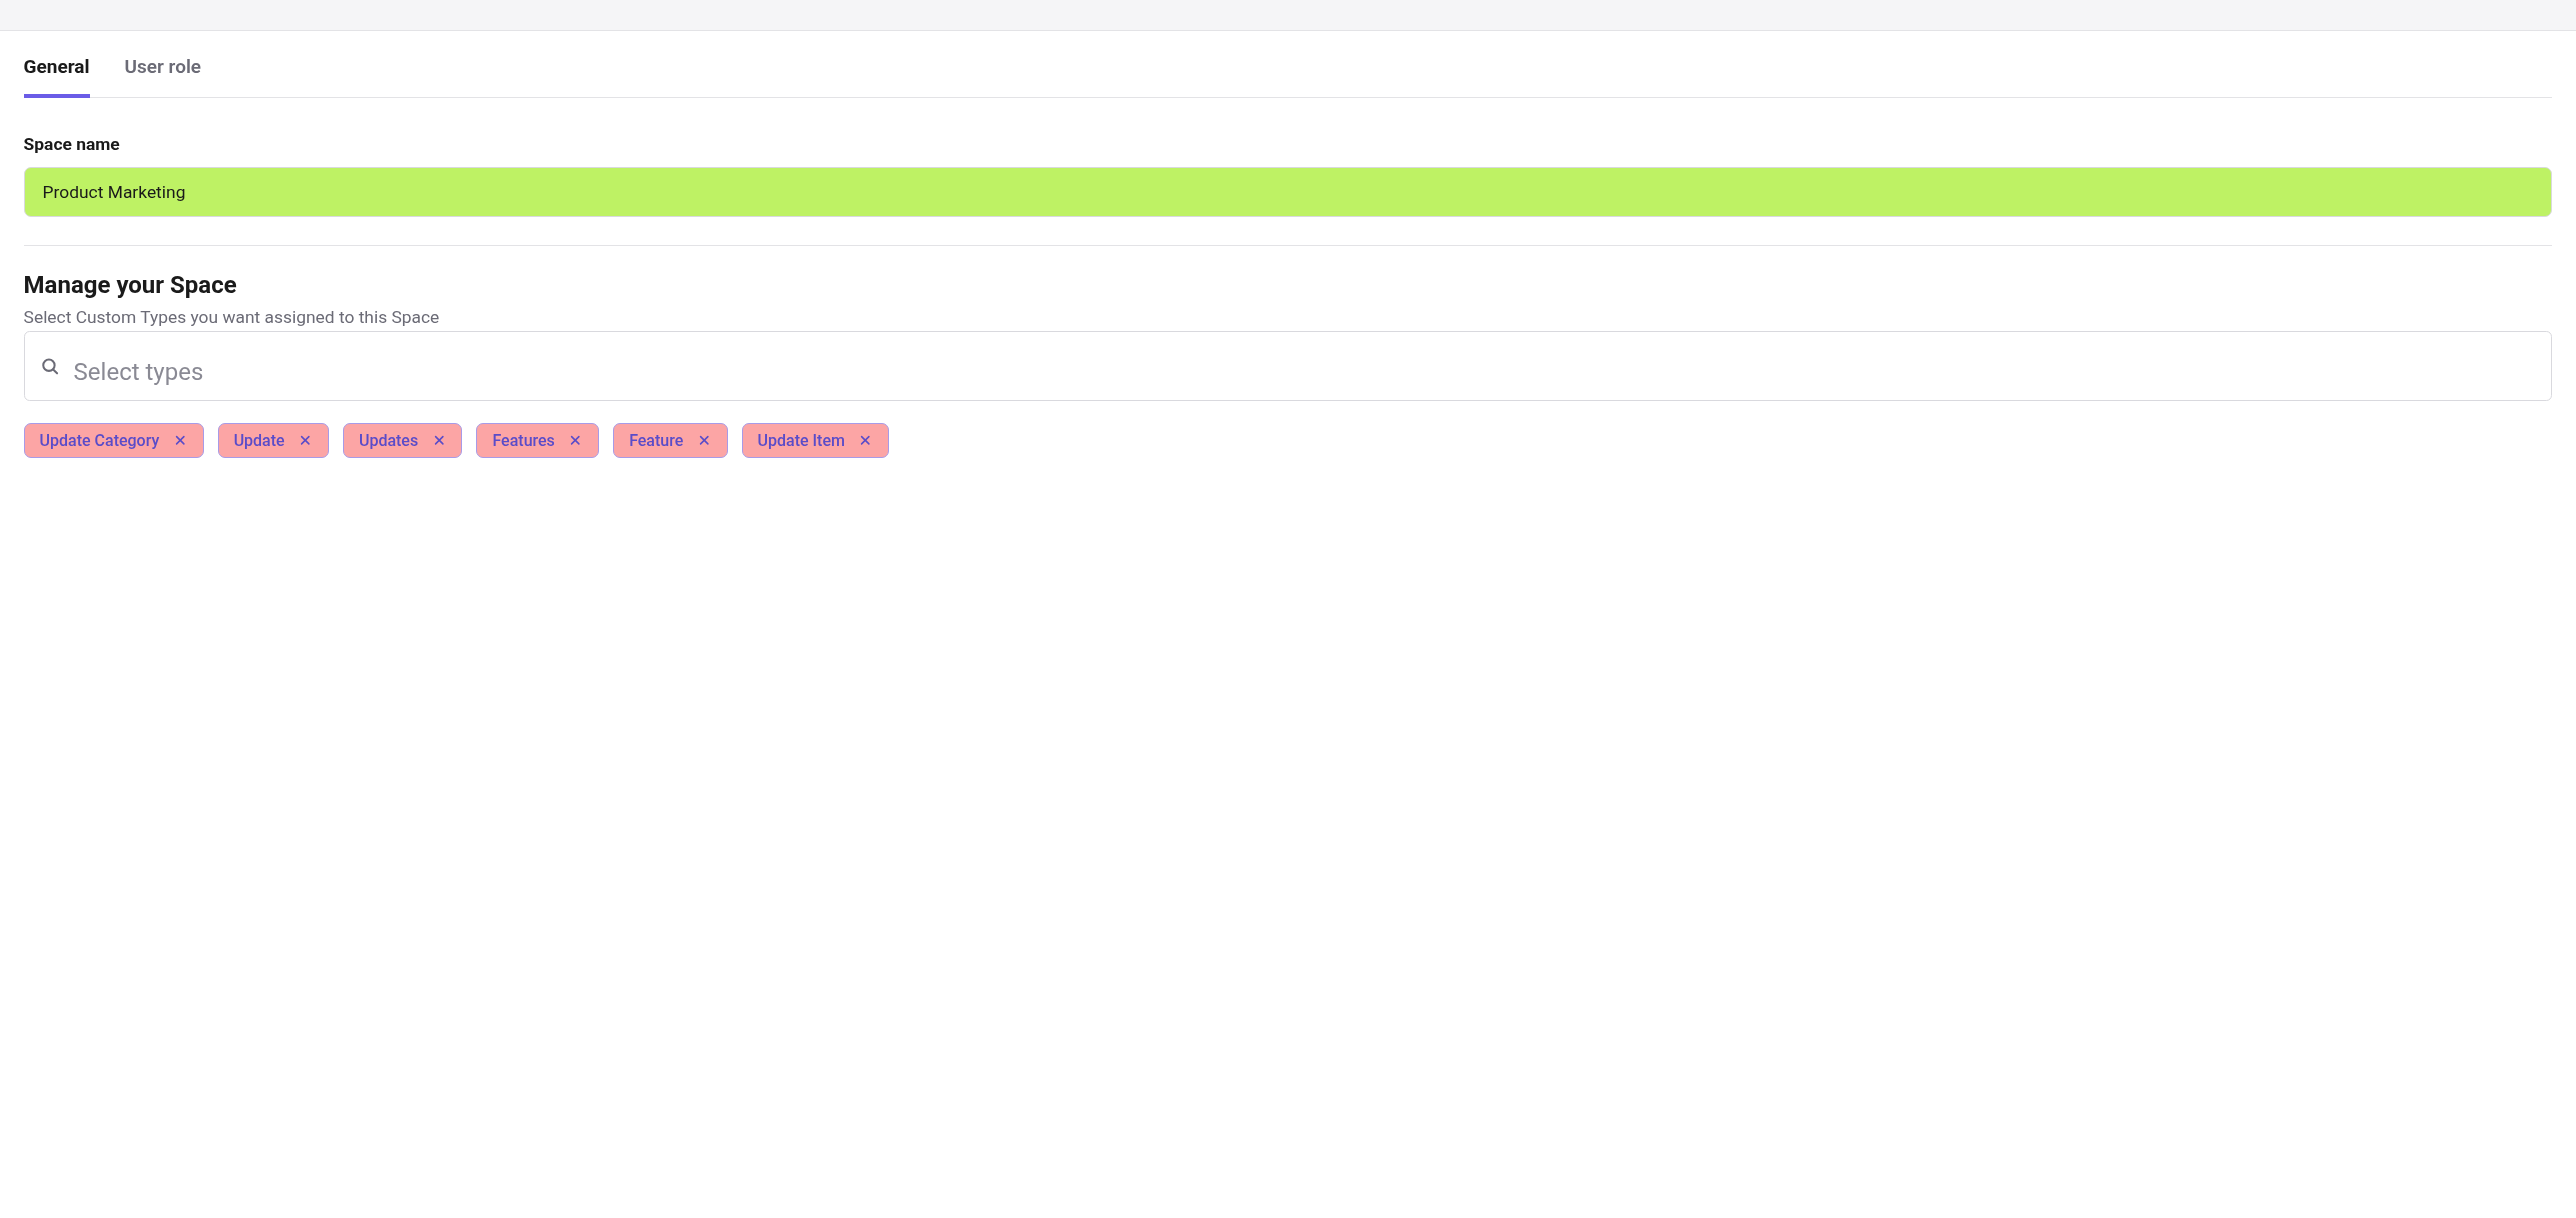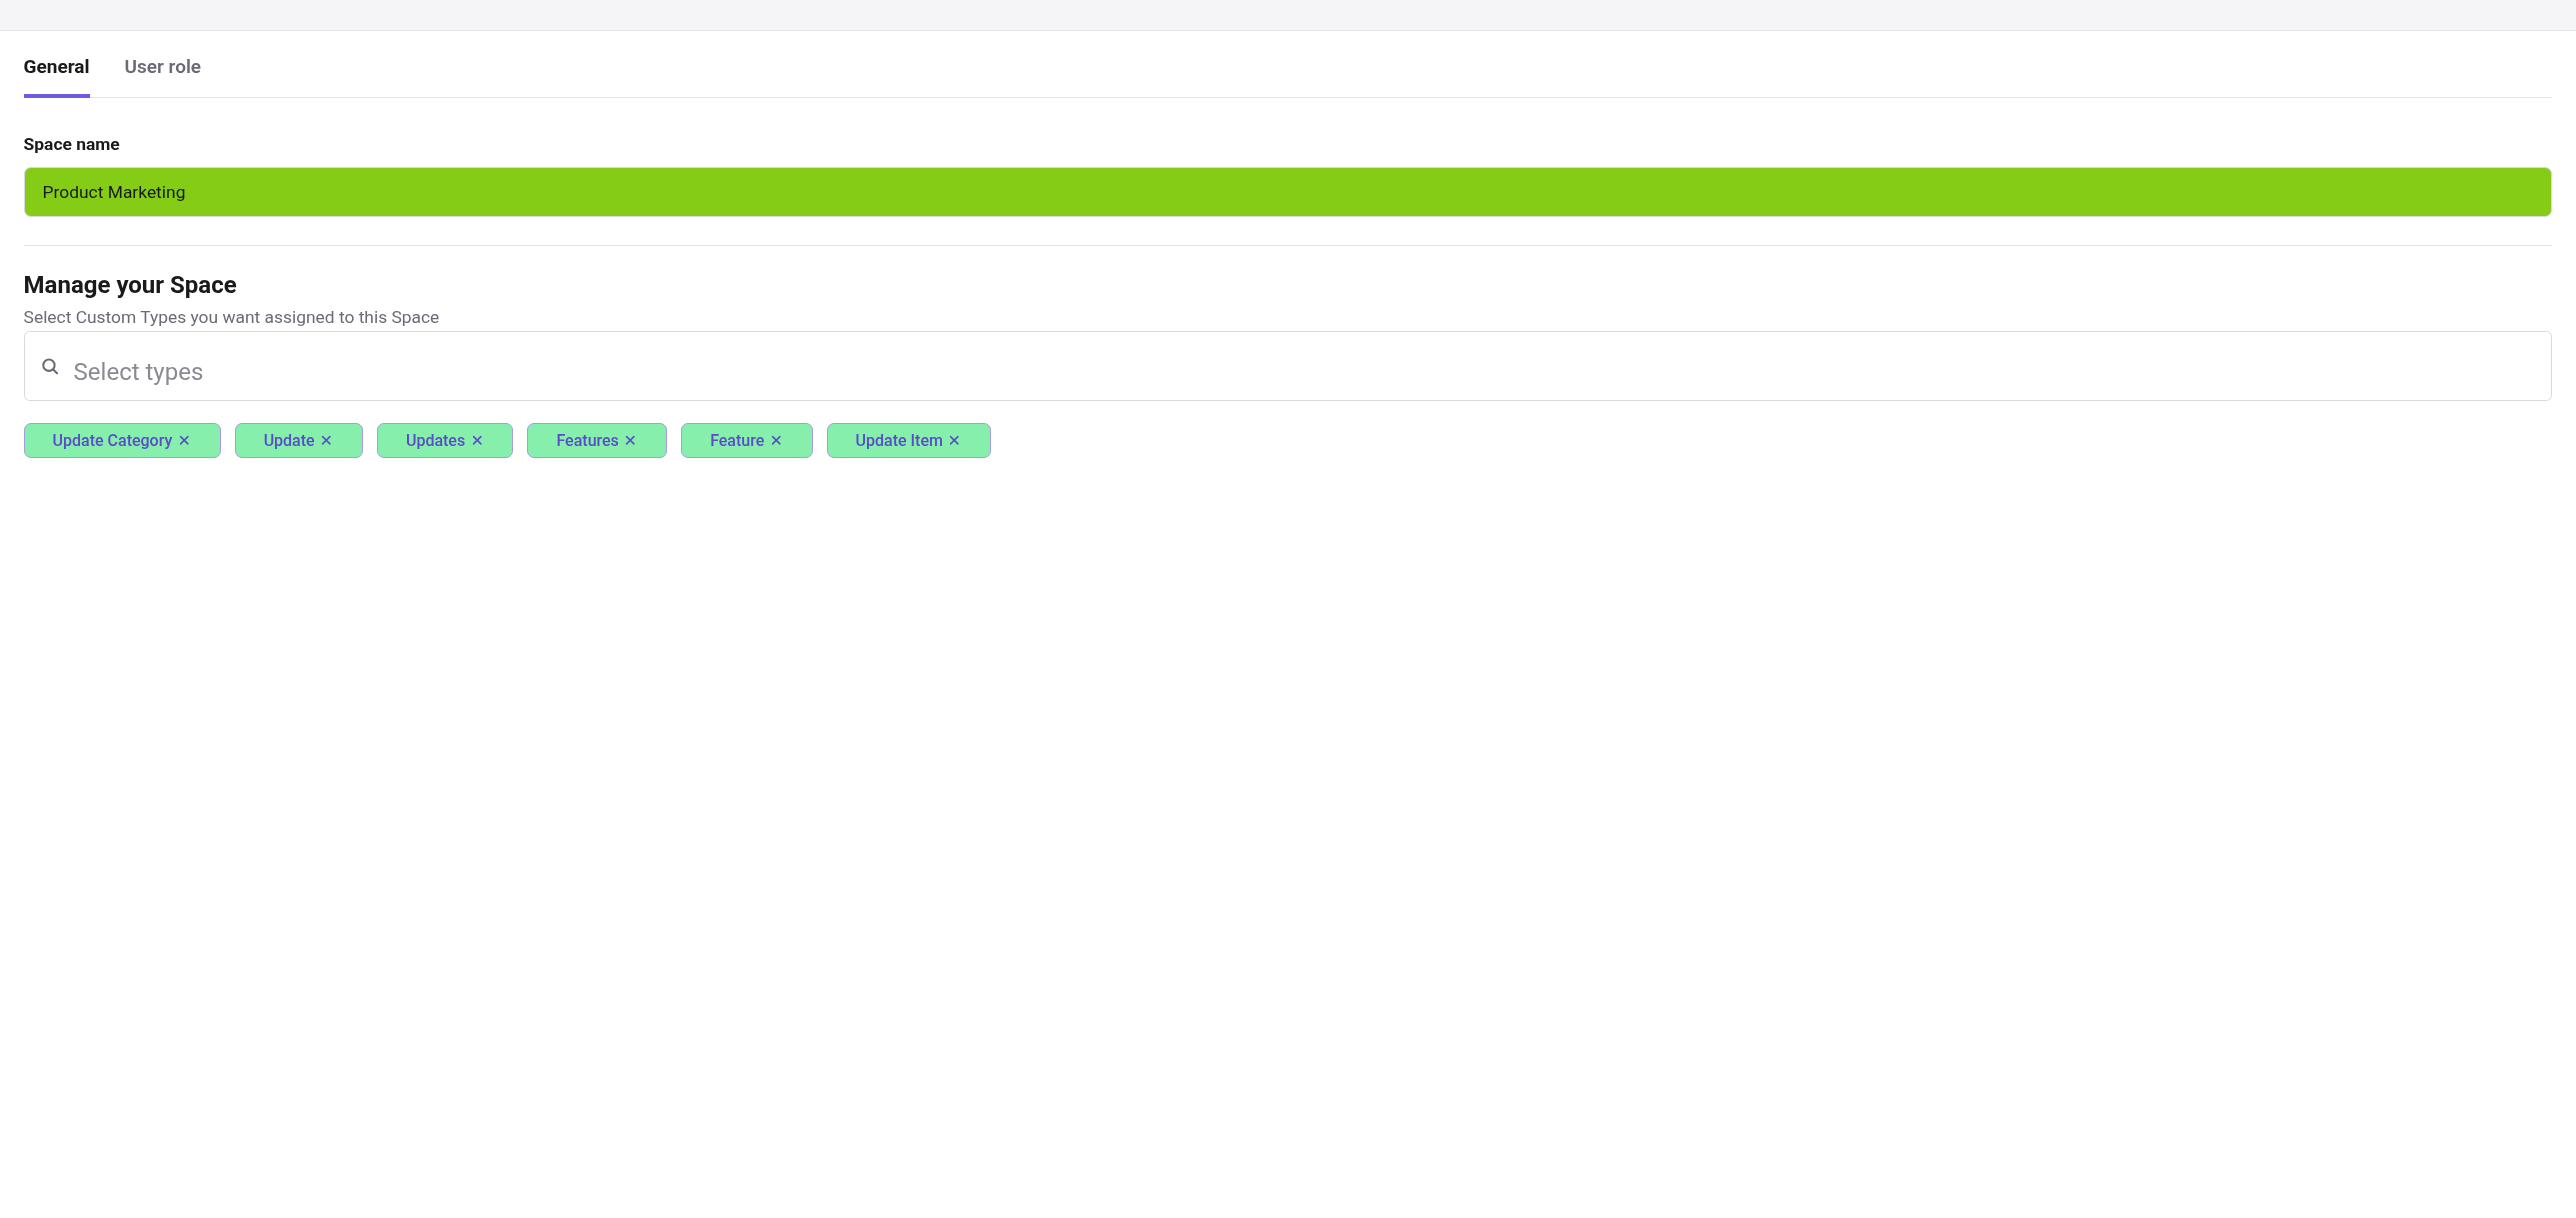--- a/index.html
+++ b/index.html
@@ -53,21 +53,21 @@
       color: #1a1a1a;
       margin-top: 36px;
       margin-bottom: 12.5px;
     }
     .text-input {
       width: 100%;
       padding: 14px 18px;
       font-size: 17.4px;
       border: 0.7px solid #d9d9de;
       border-radius: 7px;
-      background: #84cc16;
+      background: #bef264;
       color: #1a1a1a;
       font-family: inherit;
     }
     .text-input::placeholder {
       color: #8a8a94;
     }
     .divider {
       border: none;
       border-top: 0.7px solid #e3e3e6;
       margin-top: 28px;
@@ -113,23 +113,23 @@
     }
     .chips {
       display: flex;
       flex-wrap: wrap;
       gap: 14px;
       margin-top: 22px;
     }
     .chip {
       display: inline-flex;
       align-items: center;
-      gap: 4px;
-      padding: 7px 28px;
-      background: #86efac;
+      gap: 13px;
+      padding: 7px 15px;
+      background: #fca5a5;
       border: 1.4px solid #a79be8;
       border-radius: 7px;
       font-size: 16px;
       font-weight: 500;
       color: #5a4cc9;
       cursor: default;
     }
     .chip-remove {
       display: inline-flex;
       align-items: center;

